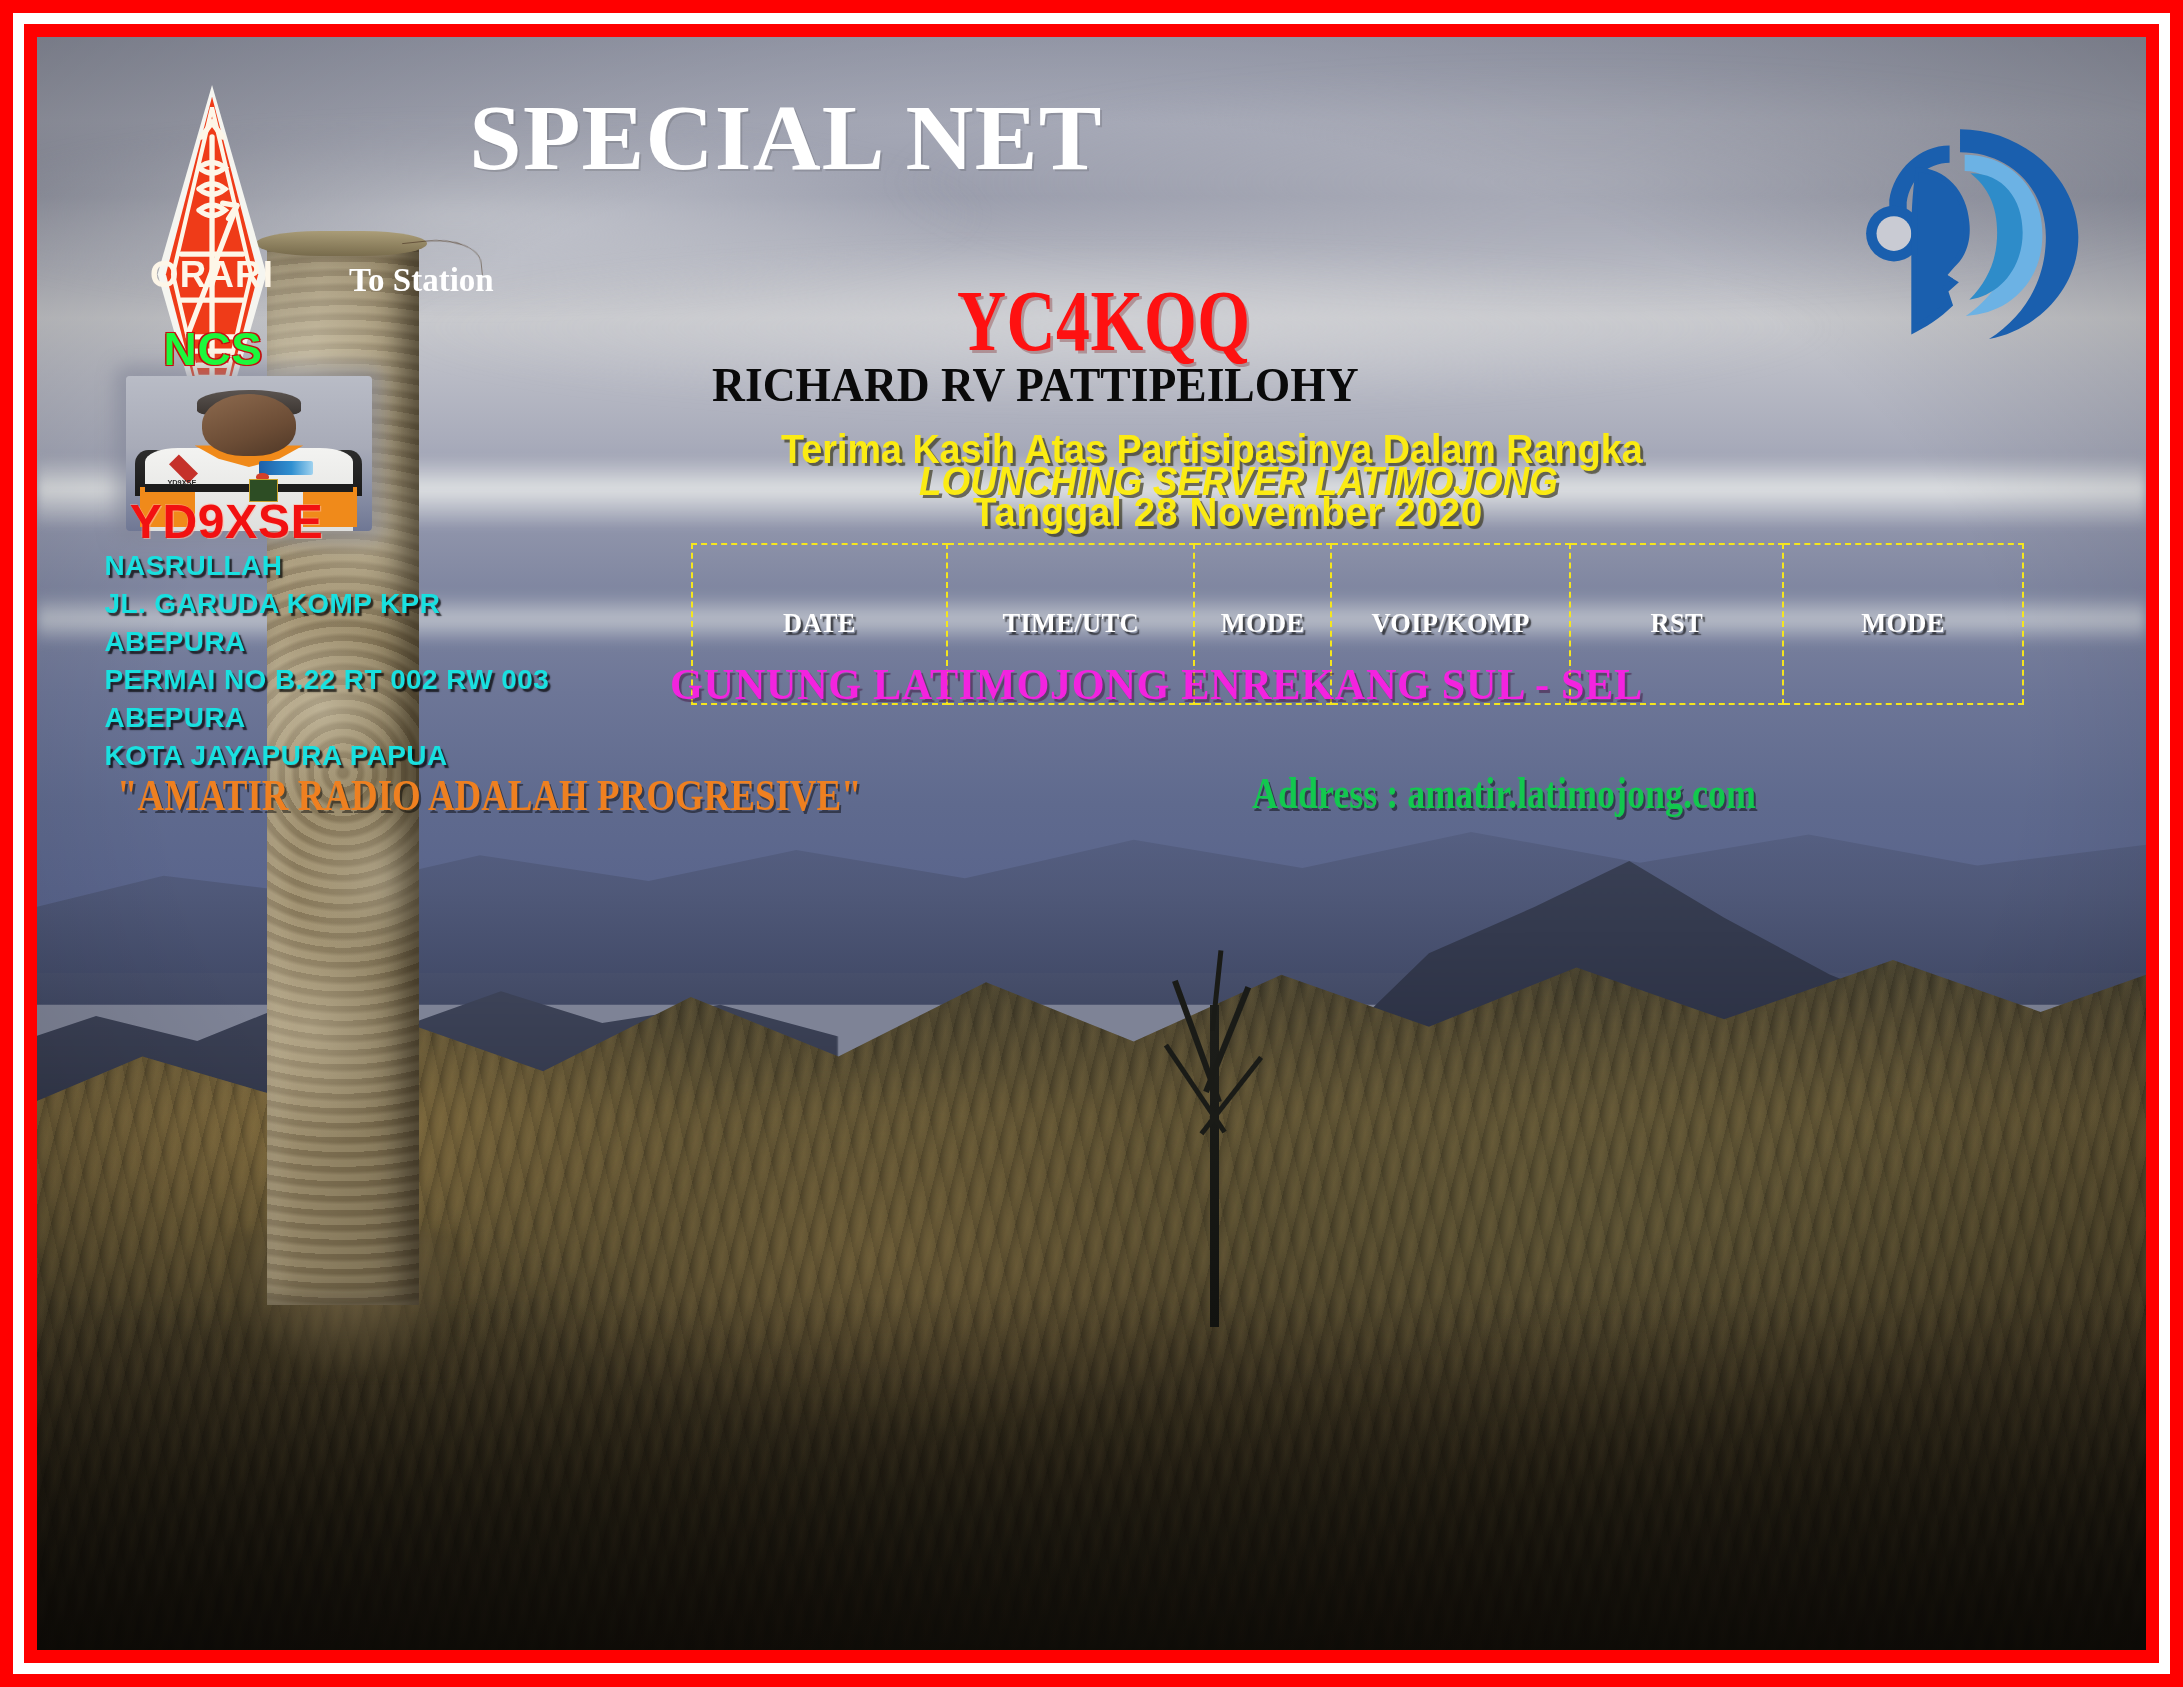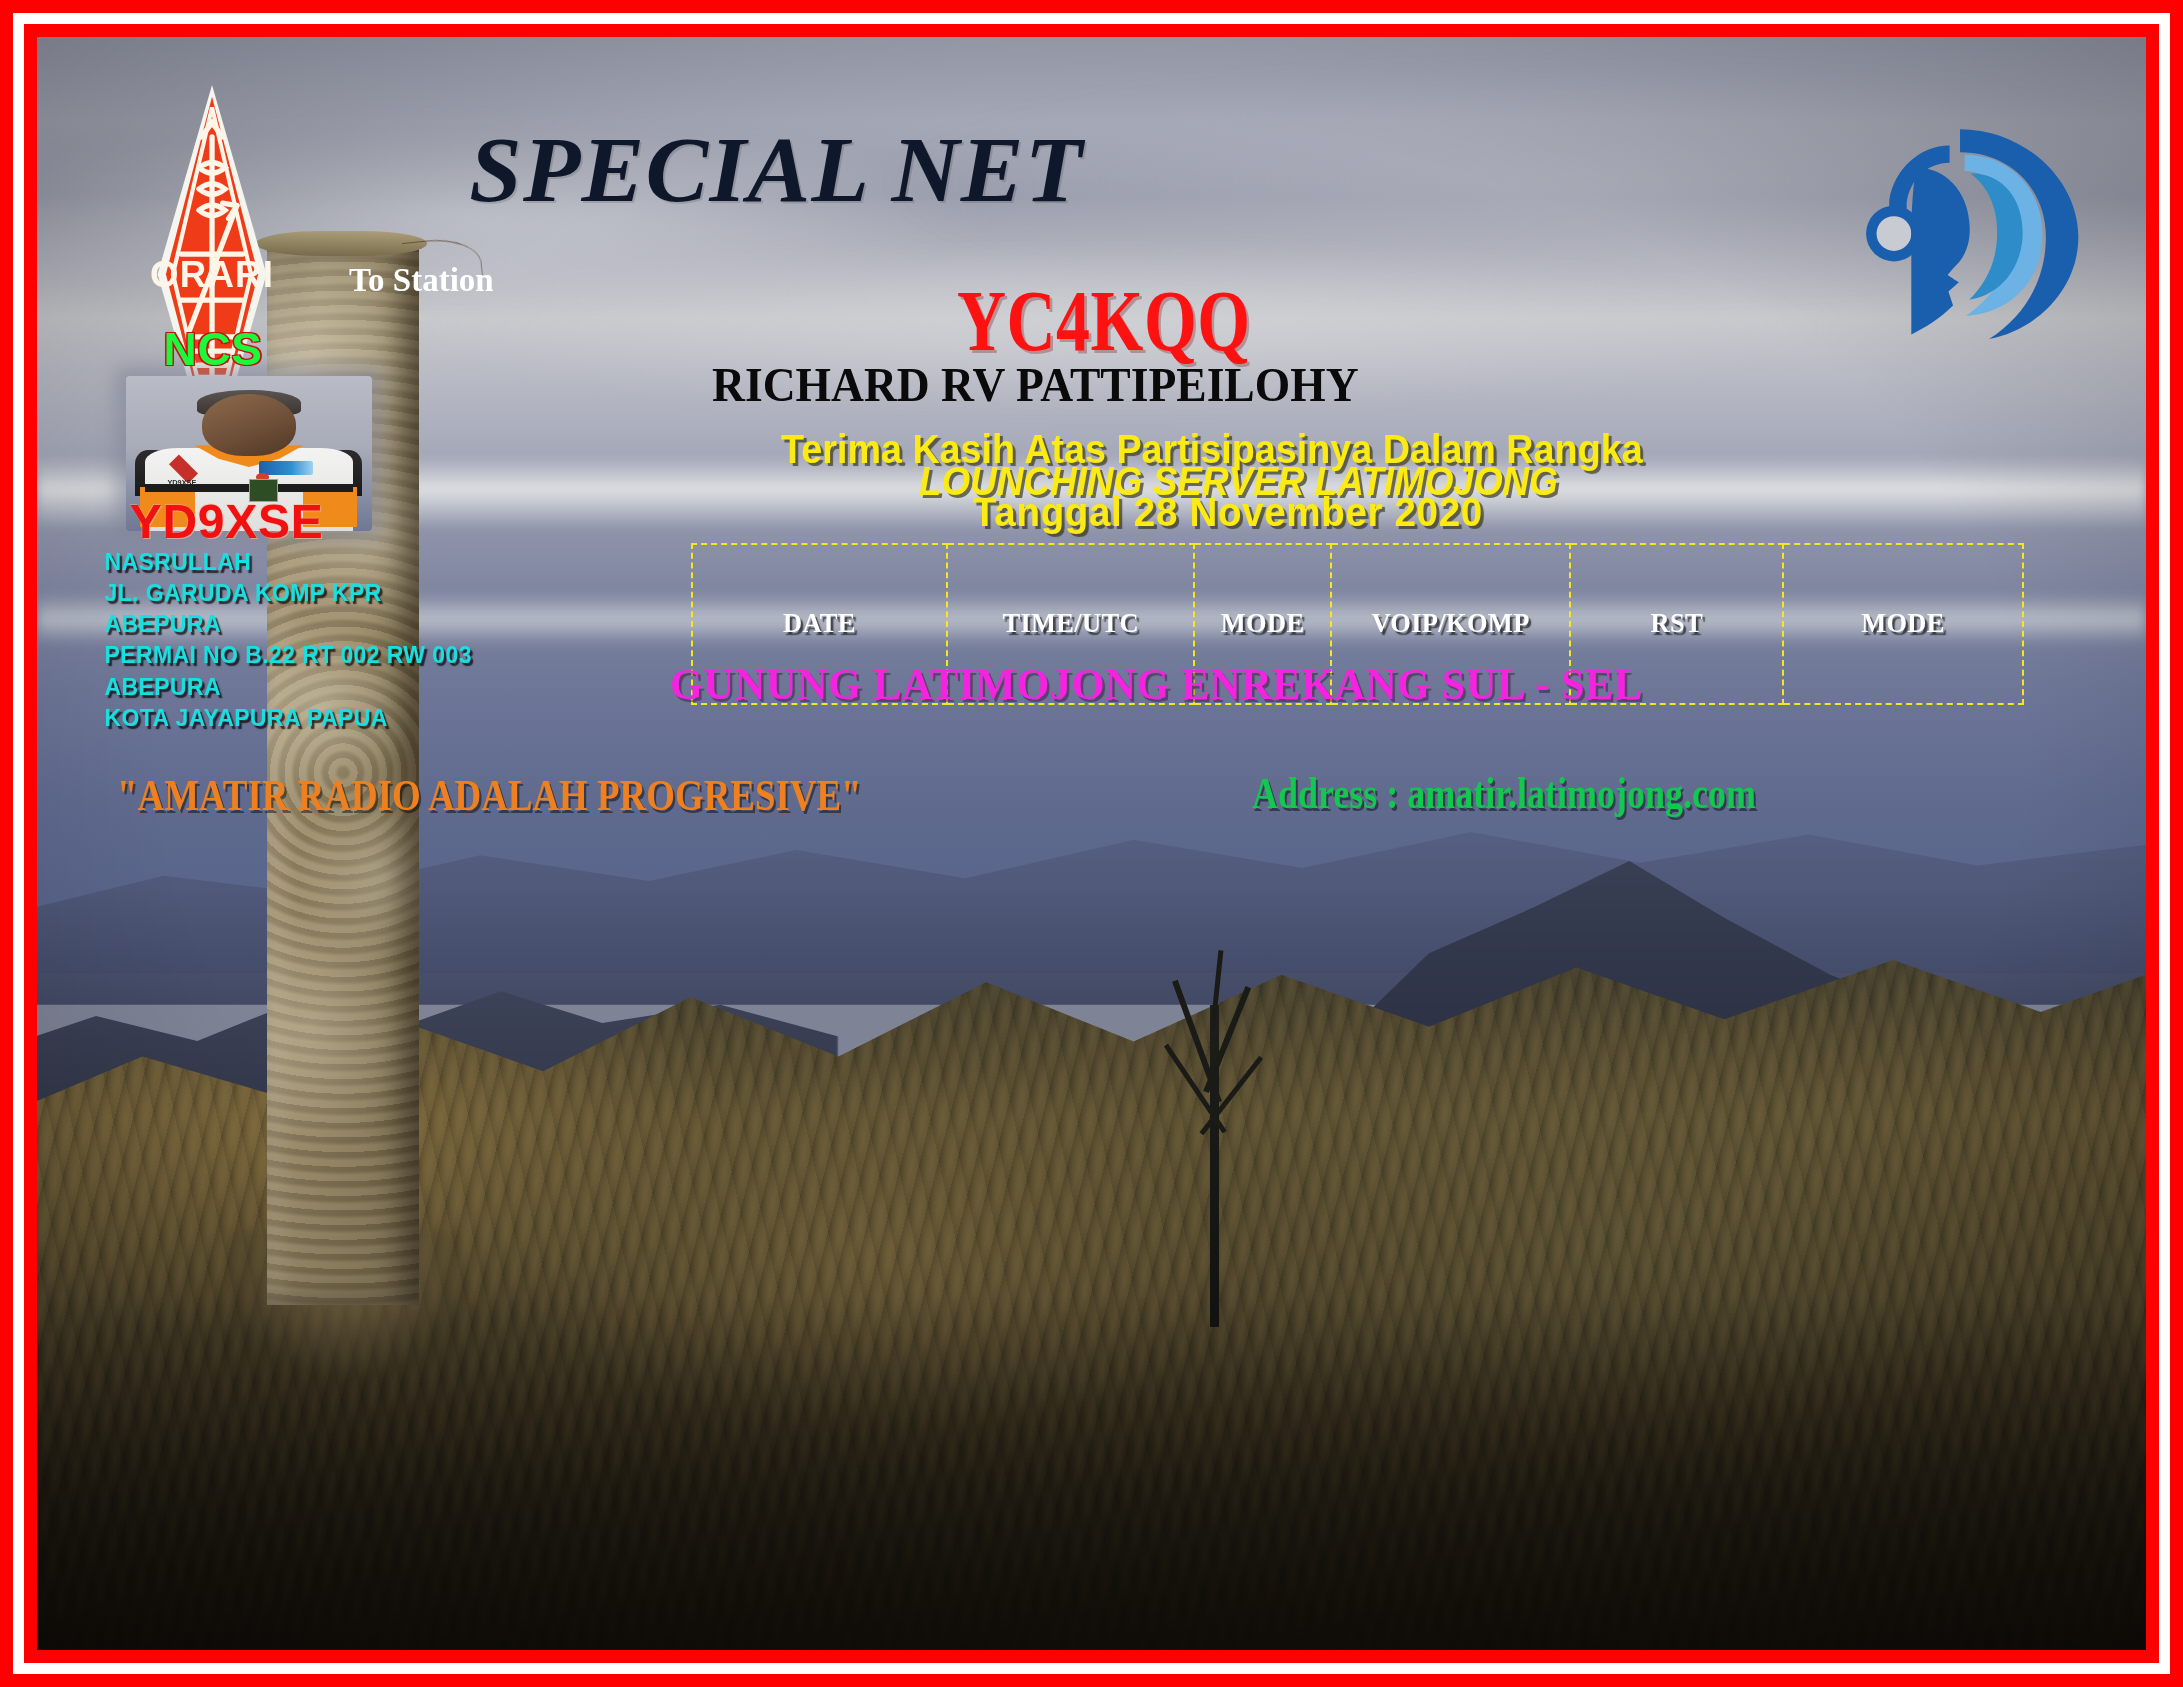--- a/index.html
+++ b/index.html
@@ -91,23 +91,23 @@
        border-radius:0 70% 0 0;transform:rotate(-6deg);filter:blur(0.4px);}
 
   
   .treeTrunk{position:absolute;left:55.6%;top:60%;width:.45%;height:20%;
        background:linear-gradient(180deg,#1d1e1a,#121310);filter:blur(0.5px);}
   .tw{position:absolute;background:#1a1b17;filter:blur(0.5px);transform-origin:bottom center;}
 
   
   .tx{position:absolute;white-space:nowrap;line-height:1;}
 
-  .t-special{left:20.5%;top:3.3%;font-size:94px;font-weight:700;font-style:italic;
-      color:#0f172a;font-family:"Liberation Serif",serif;letter-spacing:1.3px;
-      text-shadow:2px 2px 0 rgba(0,0,0,.12);margin-top:32px;}
+  .t-special{left:20.5%;top:3.3%;font-size:94px;font-weight:700;
+      color:#ffffff;font-family:"Liberation Serif",serif;letter-spacing:1.3px;
+      text-shadow:2px 2px 0 rgba(0,0,0,.12);}
   .t-qsl{left:21.5%;top:8.6%;font-size:74px;font-weight:700;color:#2f2fef;
       font-family:"Liberation Serif",serif;letter-spacing:0.7px;}
   .t-tostation{left:14.8%;top:14.1%;font-size:33px;font-weight:700;color:#ffffff;
       font-family:"Liberation Serif",serif;}
   .t-call{left:43.6%;top:14.9%;font-size:87px;font-weight:700;color:#fe1111;
       font-family:"Liberation Serif",serif;transform:scaleX(.78);transform-origin:left center;
       letter-spacing:0.7px;text-shadow:3.3px 3.3px 0 rgba(110,0,0,.28);}
   .t-name{left:32.0%;top:20.0%;font-size:49px;font-weight:700;color:#0a0a0a;
       font-family:"Liberation Serif",serif;transform:scaleX(.93);transform-origin:left center;}
 
@@ -118,21 +118,21 @@
   .t-tanggal{left:44.4%;top:28.2%;font-size:41px;letter-spacing:0.7px;transform:scaleX(.94);transform-origin:left center;}
 
   .t-ncs{left:6.0%;top:17.9%;font-size:46px;font-weight:700;color:#1cf83c;
       font-family:"Liberation Sans",sans-serif;letter-spacing:0.7px;
       text-shadow:0 0 2px #d41414,1.3px 1.3px 0 #c01010,-1.3px -1.3px 0 #c01010,1.3px -1.3px 0 #c01010,-1.3px 1.3px 0 #c01010;}
   .t-yd{left:4.4%;top:28.6%;font-size:48px;font-weight:700;color:#f21111;
       font-family:"Liberation Sans",sans-serif;letter-spacing:0.7px;
       text-shadow:1.3px 1.3px 0 rgba(255,190,170,.55),-0.7px -0.7px 0 rgba(255,170,150,.45);}
 
   #addrblock{position:absolute;left:3.2%;top:31.6%;}
-  #addrblock div{font-size:23px;font-weight:700;color:#19e0e0;
+  #addrblock div{font-size:28px;font-weight:700;color:#19e0e0;
       font-family:"Liberation Sans",sans-serif;line-height:1.36;letter-spacing:0.4px;
       text-shadow:2.6px 2.6px 1.3px rgba(0,0,0,.72);white-space:nowrap;}
 
   .t-gunung{left:30.0%;top:38.8%;font-size:44px;font-weight:700;color:#f323df;
       font-family:"Liberation Serif",serif;letter-spacing:0.7px;
       text-shadow:2.6px 2.6px 0.7px rgba(60,6,52,.45);transform:scaleX(.96);transform-origin:left center;}
 
   .t-slogan{left:3.8%;top:45.6%;font-size:45px;font-weight:700;color:#ef8020;
       font-family:"Liberation Serif",serif;transform:scaleX(.82);transform-origin:left center;
       text-shadow:2.6px 2.6px 0.7px rgba(0,0,0,.45);}

